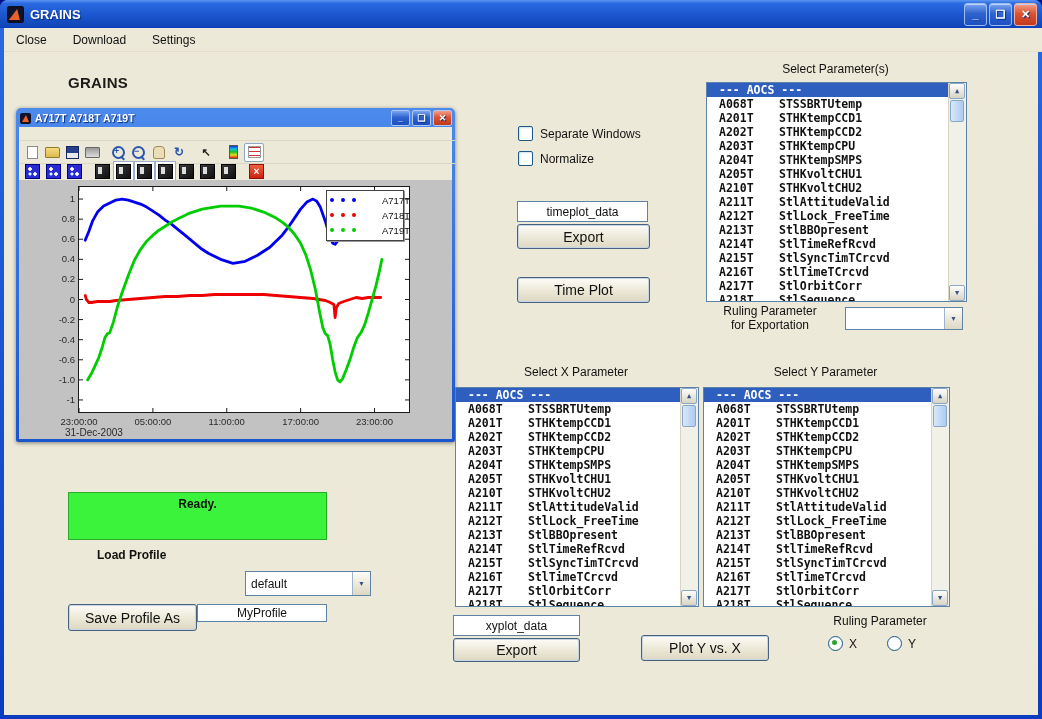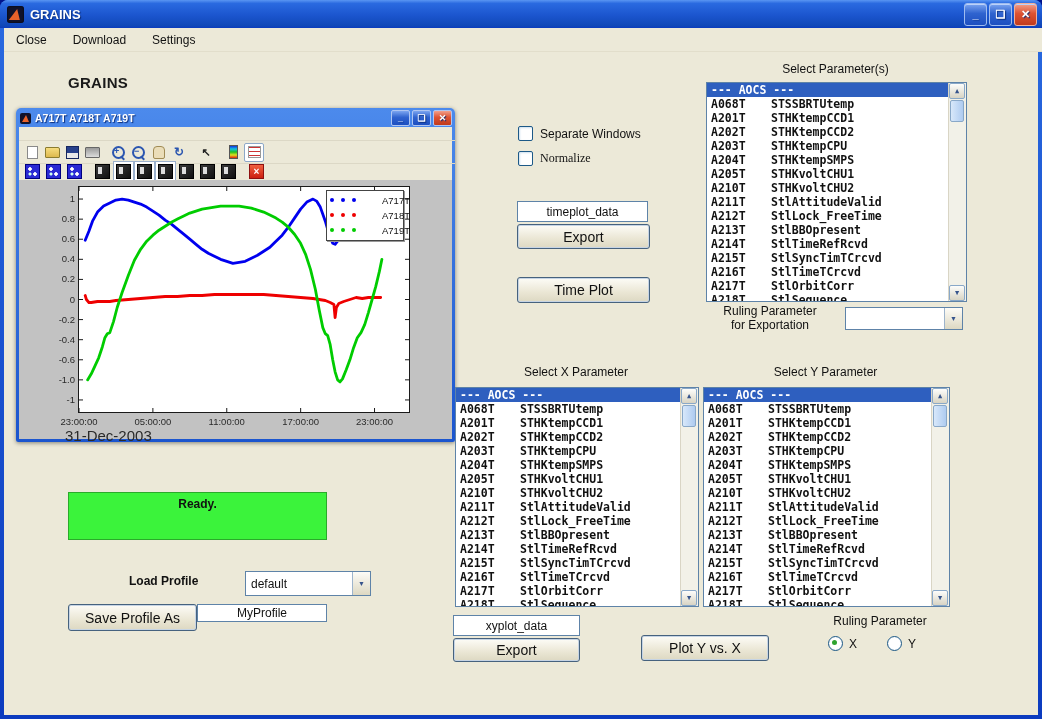--- a/index.html
+++ b/index.html
@@ -62,21 +62,21 @@
     radial-gradient(circle 1.5px at 2px 7px,#cfe 0 1px,transparent 2px);}
   .t2-dark{background:linear-gradient(135deg,#3a3a3a,#101010);border-color:#000;}
   .t2-dark::after{content:"";position:absolute;left:2px;top:2px;width:4px;height:7px;background:#ddd;}
   .t2-dark.pressed{box-shadow:0 0 0 2px #fff, 0 0 0 3px #9ab0cc;}
   .t2-red{background:linear-gradient(#F06040,#CC2010);border-color:#8E1010;display:flex;align-items:center;justify-content:center;color:#fff;font-size:10px;font-weight:bold;}
   .figgray{position:absolute;left:0;top:53px;width:100%;height:259px;background:#C2C2C2;}
   .axes{position:absolute;left:59px;top:6px;width:330px;height:225px;background:#fff;border:1px solid #1a1a1a;}
   .axes svg{position:absolute;left:0;top:0;}
   .ytl{position:absolute;width:28px;text-align:right;font-size:9.5px;color:#2a2a2a;left:-32px;}
   .xtl{position:absolute;width:50px;text-align:center;font-size:9.5px;color:#2a2a2a;top:229px;}
-  .datelbl{position:absolute;font-size:15px;color:#2a2a2a;top:240px;left:-14px;}
+  .datelbl{position:absolute;font-size:10px;color:#2a2a2a;top:240px;left:-14px;}
   .legend{position:absolute;right:5px;top:3px;width:70px;background:#fff;border:1px solid #444;box-shadow:1px 1px 0 #999;padding:2px 3px;}
   .lgrow{display:flex;align-items:center;height:15px;gap:48px;}
   .lgline{width:26px;height:2px;position:relative;margin-right:4px;}
   .lgline i{position:absolute;top:-1.5px;width:4px;height:4px;border-radius:50%;background:inherit;}
   .lgname{font-size:9.5px;color:#111;}
 
   
   .lbl{position:absolute;font-size:12px;color:#111;}
   .lbl.c{text-align:center;}
   .xpbtn{position:absolute;background:linear-gradient(#FDFCF7,#EAE6D4 60%,#DDD8C2);border:1px solid #46627E;border-radius:3px;
@@ -92,21 +92,21 @@
   .status{position:absolute;left:68px;top:492px;width:259px;height:48px;background:#3BF33B;border:1px solid #2aaa2a;
     font-size:12px;font-weight:bold;color:#111;text-align:center;padding-top:4px;box-sizing:border-box;}
   .radio{width:13px;height:13px;border:1px solid #1D5987;border-radius:50%;background:radial-gradient(#fff 55%,#D6E4F2);position:relative;}
   .radio.on::after{content:"";position:absolute;left:3px;top:3px;width:5px;height:5px;border-radius:50%;background:#2FA32F;}
   .radgrp{position:absolute;display:flex;align-items:center;gap:6px;font-size:12px;color:#111;}
 
   
   .lbox{position:absolute;background:#fff;border:1px solid #5E83A8;overflow:hidden;font-family:"DejaVu Sans Mono",monospace;
     font-weight:bold;font-size:11.5px;}
   .lrows{position:absolute;left:0;top:0;right:17px;bottom:0;overflow:hidden;}
-  .lrow{height:14px;line-height:14px;white-space:nowrap;padding-left:4px;color:#111;}
+  .lrow{height:14px;line-height:14px;white-space:nowrap;padding-left:12px;color:#111;}
   .lrow.sel{background:#2E5FBF;color:#fff;}
   .lrow .lc{display:inline-block;width:60px;}
   .sb{position:absolute;right:0;top:0;bottom:0;width:17px;background:#F2F1E8;border-left:1px solid #D9D5C5;}
   .sbbtn{position:absolute;left:0;width:16px;height:16px;background:linear-gradient(#FDFDFB,#D8D4C4);border:1px solid #89A8C8;
     border-radius:2px;display:flex;align-items:center;justify-content:center;font-size:7px;color:#36548C;box-sizing:border-box;}
   .sbthumb{position:absolute;left:1px;width:14px;height:22px;top:17px;background:linear-gradient(90deg,#D8E8FA,#AECBF0);
     border:1px solid #89A8C8;border-radius:2px;box-sizing:border-box;}
 </style>
 </head>
 <body>
@@ -265,21 +265,21 @@
             <div class="datelbl">31-Dec-2003</div>
           </div>
       </div>
     </div>
   </div>
 
   <div class="chkrow" style="left:518px;top:126px;">
     <span class="chk"></span>
     <span>Separate Windows</span>
   </div>
-  <div class="chkrow" style="left:518px;top:151px;font-family:Liberation Serif, serif;">
+  <div class="chkrow" style="left:518px;top:151px;">
     <span class="chk"></span>
     <span>Normalize</span>
   </div>
   <input class="xpedit" style="left: 517px; top: 201px; width: 131px; height: 21px;" value="timeplot_data">
   <div class="xpbtn" style="left:517px;top:224px;width:131px;height:23px;">Export</div>
   <div class="xpbtn" style="left:517px;top:277px;width:131px;height:24px;">Time Plot</div>
 
   <div class="lbl c" style="left:706px;top:62px;width:259px;">Select Parameter(s)</div>
   <div class="lbox" style="left:706px;top:82px;width:259px;height:218px;">
       <div class="lrows">
@@ -375,20 +375,20 @@
   <div class="radgrp" style="left:828px;top:636px;">
     <span class="radio on"></span>
     <span>X</span>
   </div>
   <div class="radgrp" style="left:887px;top:636px;">
     <span class="radio"></span>
     <span>Y</span>
   </div>
 
   <div class="status">Ready.</div>
-  <div class="lbl" style="left:97px;top:574px;font-weight:bold;margin-left:32px;">Load Profile</div>
+  <div class="lbl" style="left:97px;top:548px;font-weight:bold;">Load Profile</div>
   <div class="combo" style="left:197px;top:571px;width:126px;height:25px;margin-left:48px;">
     <span class="val">default</span>
     <span class="drop">▼</span>
   </div>
   <div class="xpbtn" style="left:68px;top:604px;width:127px;height:25px;">Save Profile As</div>
   <input class="xpedit" style="left: 197px; top: 604px; width: 130px; height: 18px;" value="MyProfile">
 </div>
 
 </body></html>

